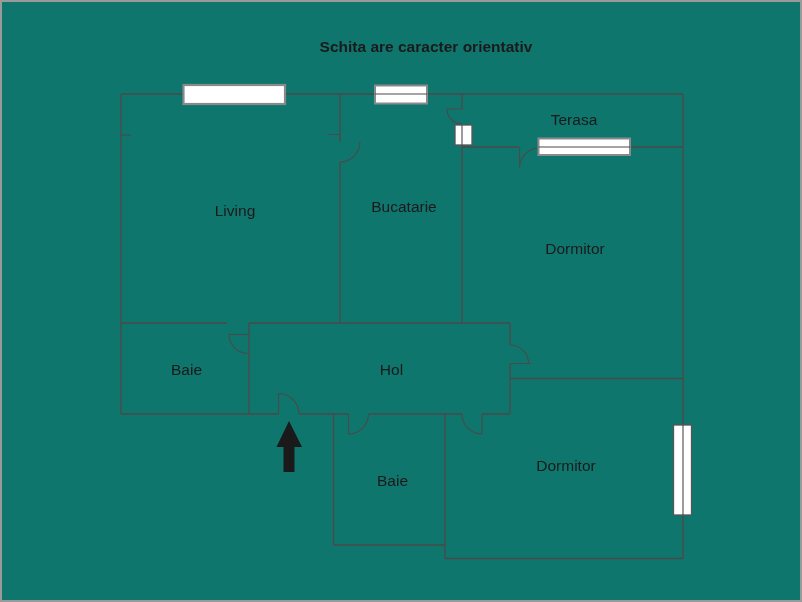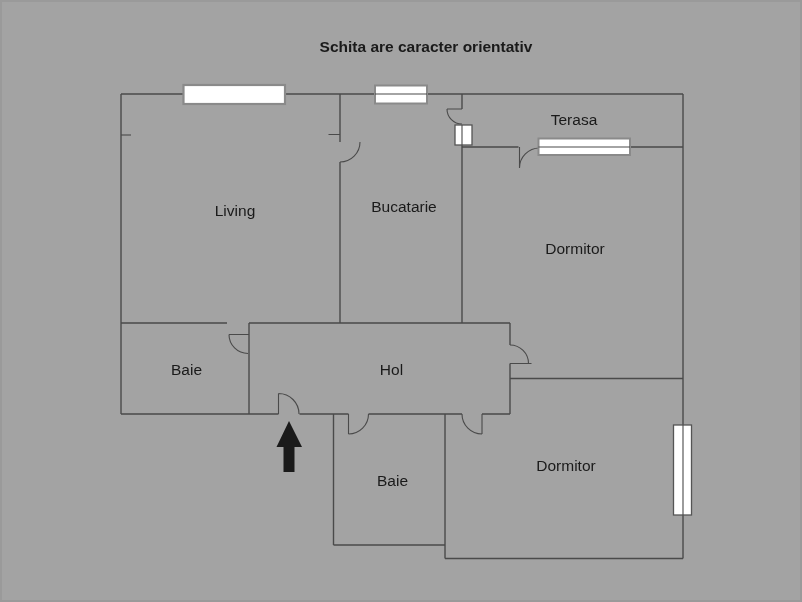--- a/index.html
+++ b/index.html
@@ -7,21 +7,21 @@
     padding: 0;
     background: #ffffff;
     font-family: "Liberation Sans", sans-serif;
   }
   .canvas {
     position: relative;
     width: 802px;
     height: 602px;
     box-sizing: border-box;
     border: 2px solid #9a9a9a;
-    background: #a3a3a3;
+    background: #0f766e;
     overflow: hidden;
   }
   svg { display: block; }
   .room-label {
     font-family: "Liberation Sans", sans-serif;
     font-size: 15.5px;
     font-weight: 400;
     fill: #1a1a1a;
   }
   .plan-title {

